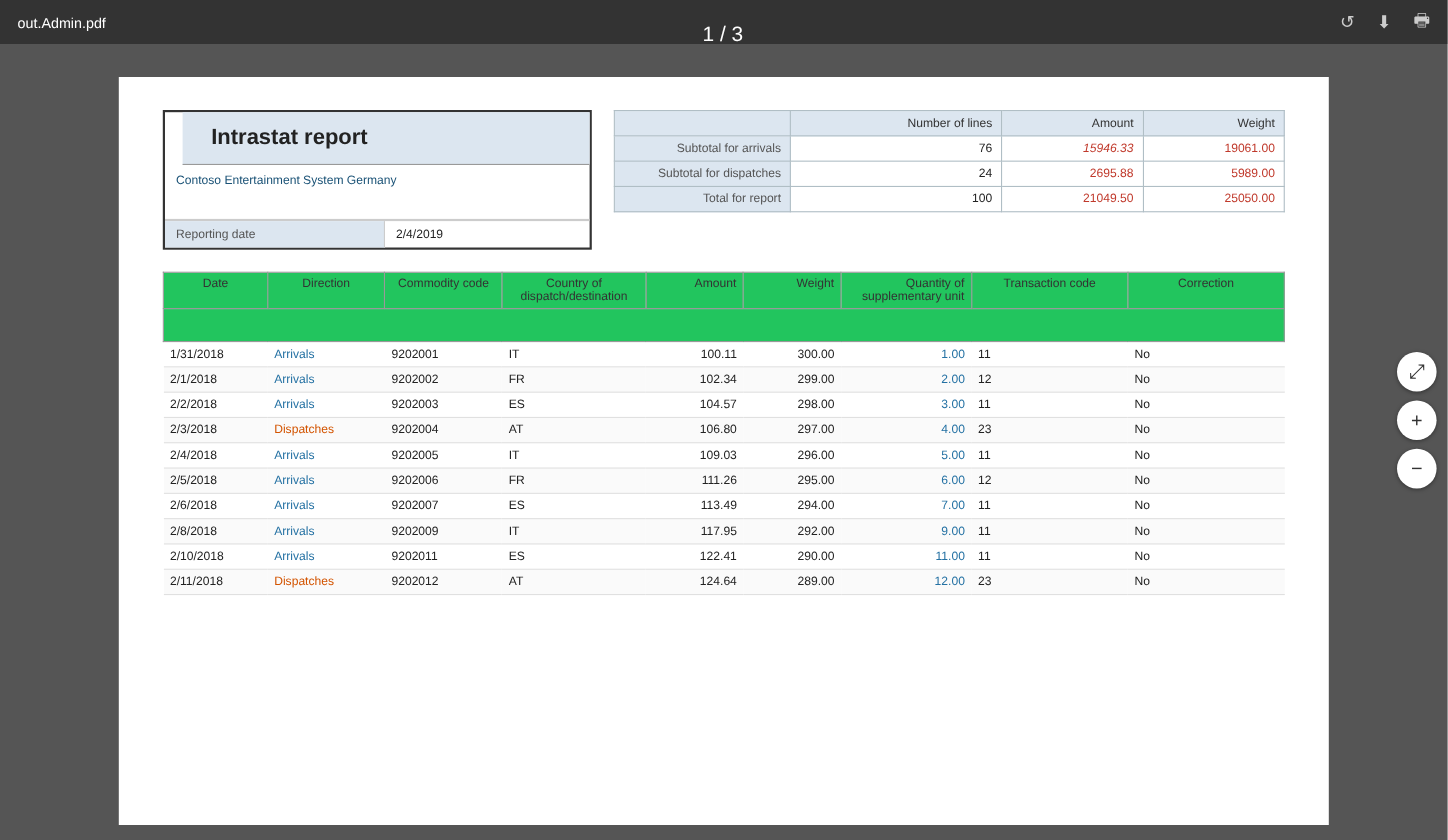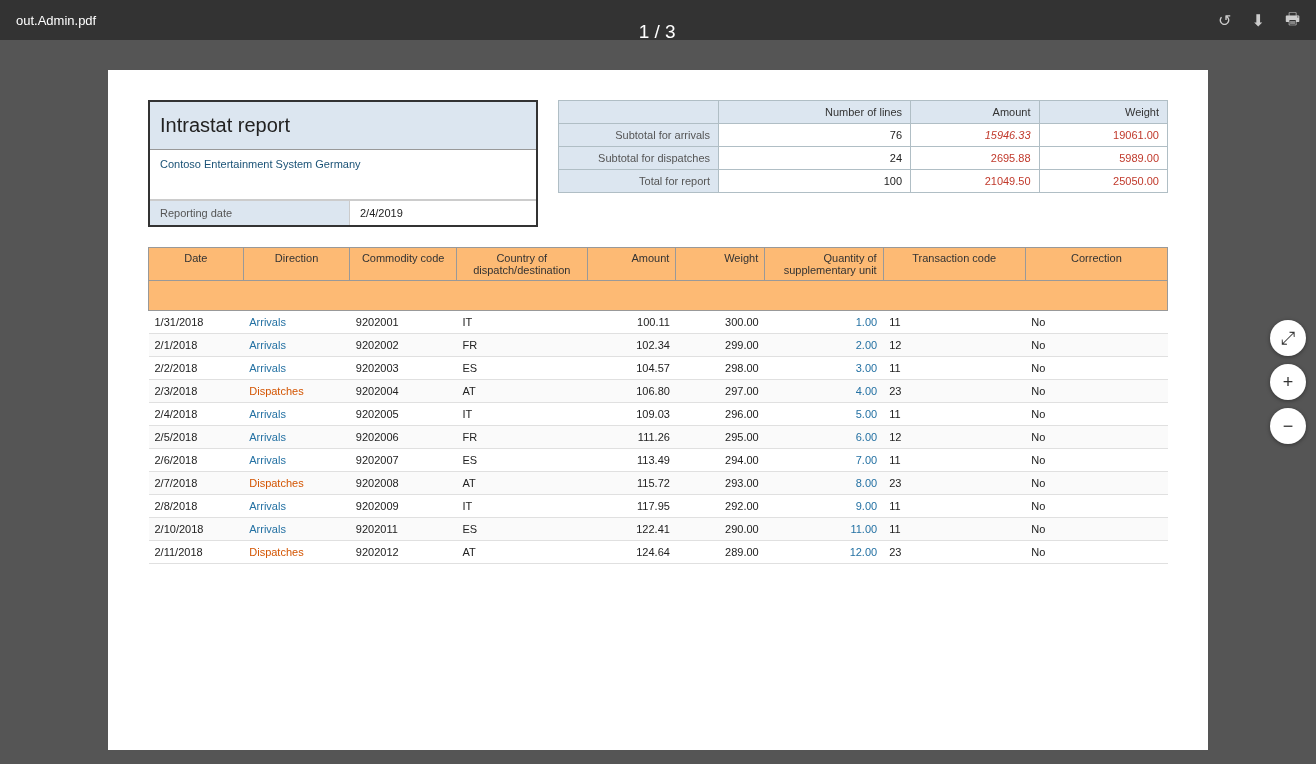--- a/index.html
+++ b/index.html
@@ -49,24 +49,25 @@
     }
 
     
     .header-left {
       border: 2px solid #333;
       width: 390px;
       flex-shrink: 0;
     }
     .header-left .title-row {
       background: #dce6f0;
-      padding: 12px 10px;
+      padding: 12px 26px;
       font-size: 20px;
-      font-weight: normal;
+      font-weight: bold;
       border-bottom: 1px solid #999;
+      margin-left: 16px;
     }
     .header-left .company-row {
       padding: 8px 10px;
       font-size: 11px;
       color: #1a5276;
       border-bottom: 1px solid #ccc;
       min-height: 50px;
     }
     .header-left .date-row {
       display: flex;
@@ -114,21 +115,21 @@
     }
 
     
     .data-table {
       width: 100%;
       border-collapse: collapse;
       font-size: 11px;
       margin-top: 10px;
     }
     .data-table th {
-      background: #fdba74;
+      background: #22c55e;
       border: 1px solid #999;
       padding: 4px 6px;
       font-weight: normal;
       color: #333;
       vertical-align: top;
     }
     .data-table td {
       border-bottom: 1px solid #e0e0e0;
       padding: 5px 6px;
       vertical-align: middle;
@@ -327,31 +328,20 @@
     <td class="col-direction arrivals">Arrivals</td>
     <td class="col-commodity">9202007</td>
     <td class="col-country">ES</td>
     <td class="col-amount">113.49</td>
     <td class="col-weight">294.00</td>
     <td class="col-qty blue-val">7.00</td>
     <td class="col-transaction">11</td>
     <td class="col-correction">No</td>
   </tr>
           <tr>
-    <td class="col-date">2/7/2018</td>
-    <td class="col-direction dispatches">Dispatches</td>
-    <td class="col-commodity">9202008</td>
-    <td class="col-country">AT</td>
-    <td class="col-amount">115.72</td>
-    <td class="col-weight">293.00</td>
-    <td class="col-qty blue-val">8.00</td>
-    <td class="col-transaction">23</td>
-    <td class="col-correction">No</td>
-  </tr>
-          <tr>
     <td class="col-date">2/8/2018</td>
     <td class="col-direction arrivals">Arrivals</td>
     <td class="col-commodity">9202009</td>
     <td class="col-country">IT</td>
     <td class="col-amount">117.95</td>
     <td class="col-weight">292.00</td>
     <td class="col-qty blue-val">9.00</td>
     <td class="col-transaction">11</td>
     <td class="col-correction">No</td>
   </tr>

